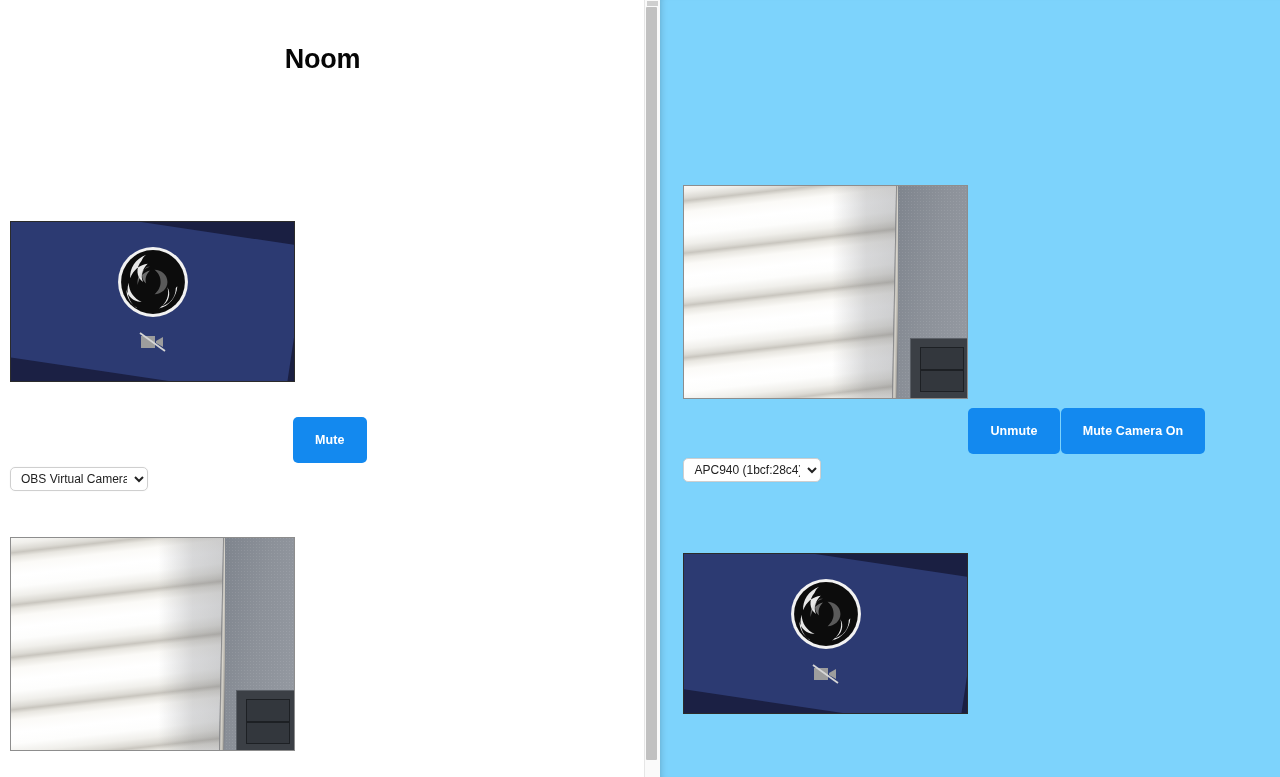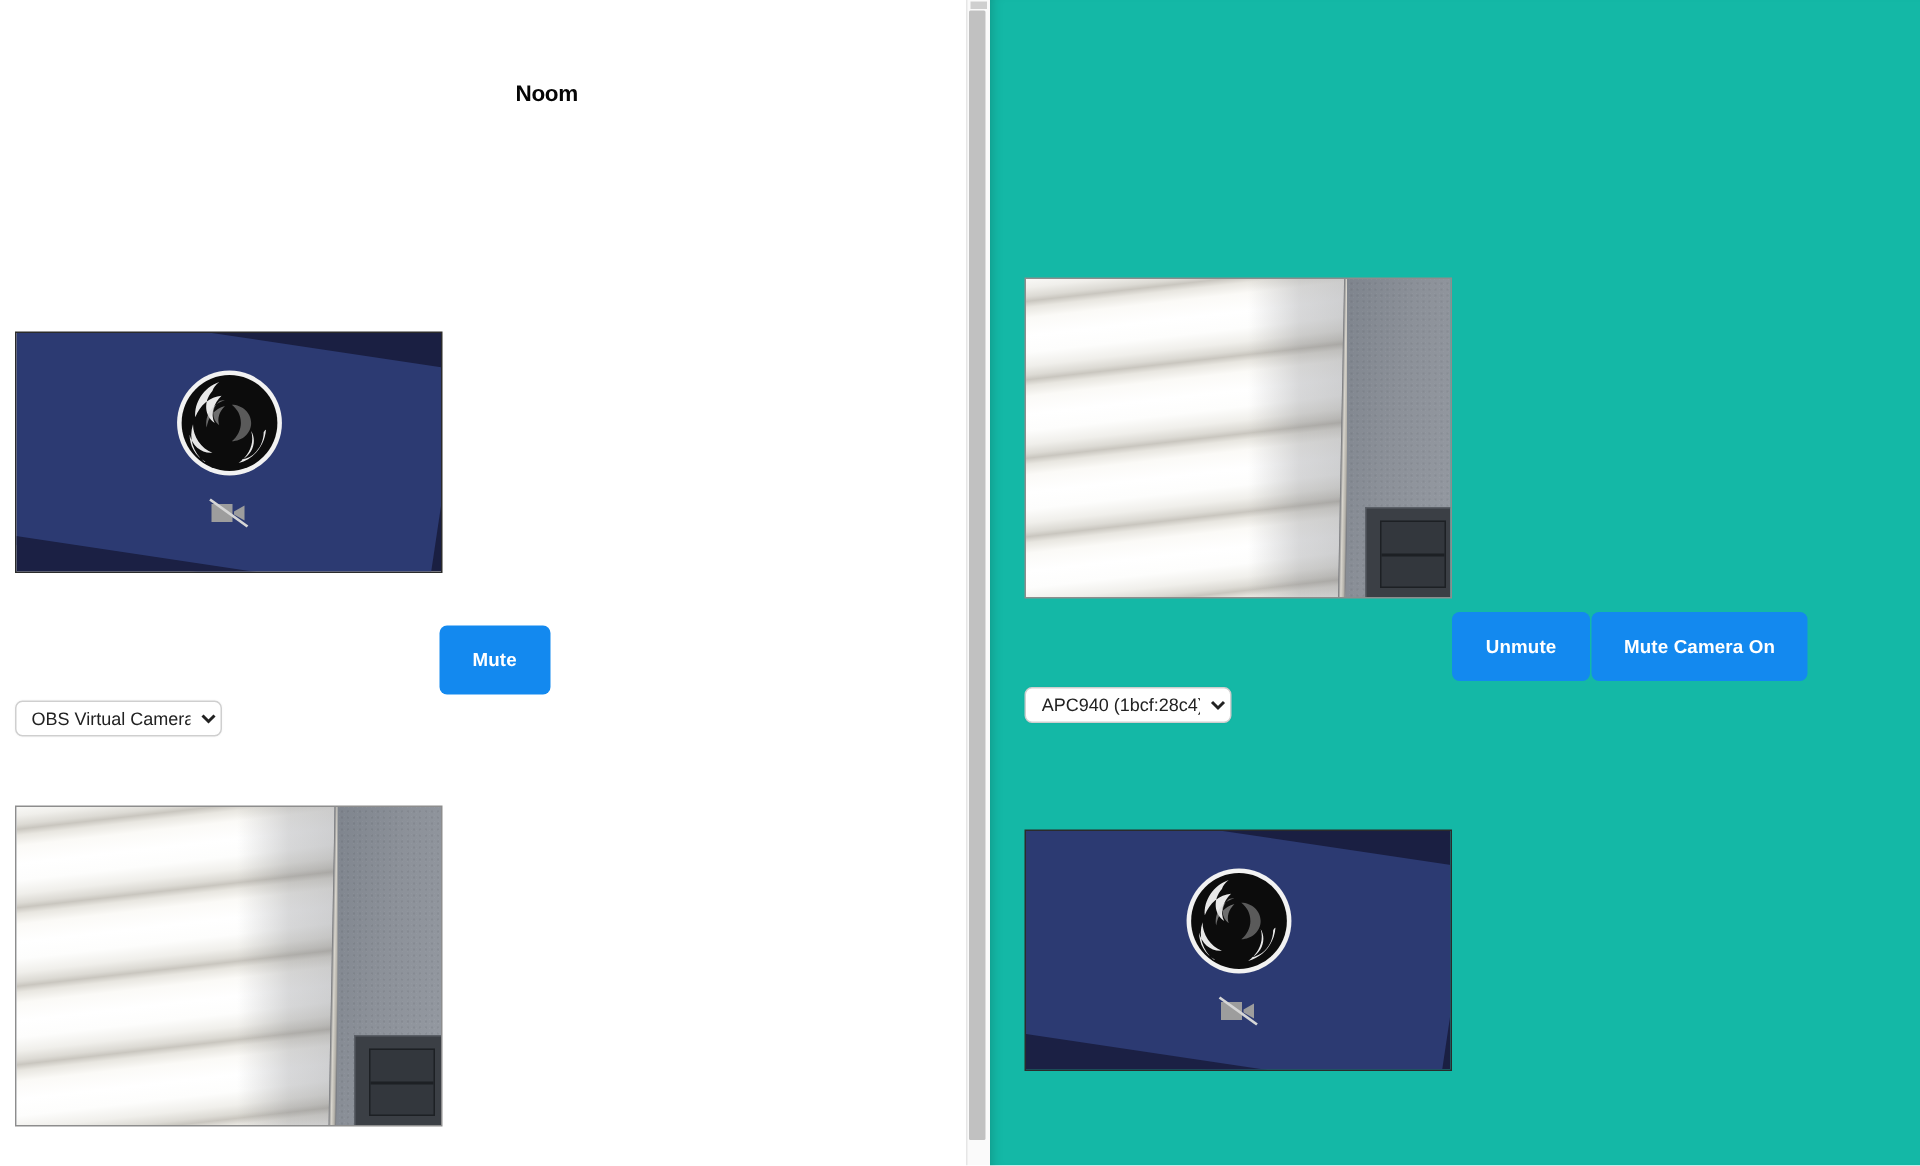--- a/index.html
+++ b/index.html
@@ -60,37 +60,36 @@
     height: 753px;
     background: #c1c1c1;
     border-radius: 1px;
   }
 
   
   .panel-right {
     position: relative;
     width: 620px;
     height: 777px;
-    background: #14b8a6;
+    background: #7dd3fc;
     overflow: hidden;
     box-shadow: inset 7px 0 9px -8px rgba(0,0,0,0.28);
   }
 
   
   .noom-title-left {
     position: absolute;
-    top: 54px;
+    top: 44px;
     left: 0;
     width: 645px;
     text-align: center;
-    font-size: 15px;
+    font-size: 27px;
     font-weight: bold;
     color: #060606;
     letter-spacing: -0.2px;
-    padding-left: 42px;
   }
 
   
   .video-tile {
     position: absolute;
     overflow: hidden;
     border: 1px solid #2b2b2b;
     box-sizing: border-box;
   }
   .video-tile.webcam { border-color: #8d8d8d; }

